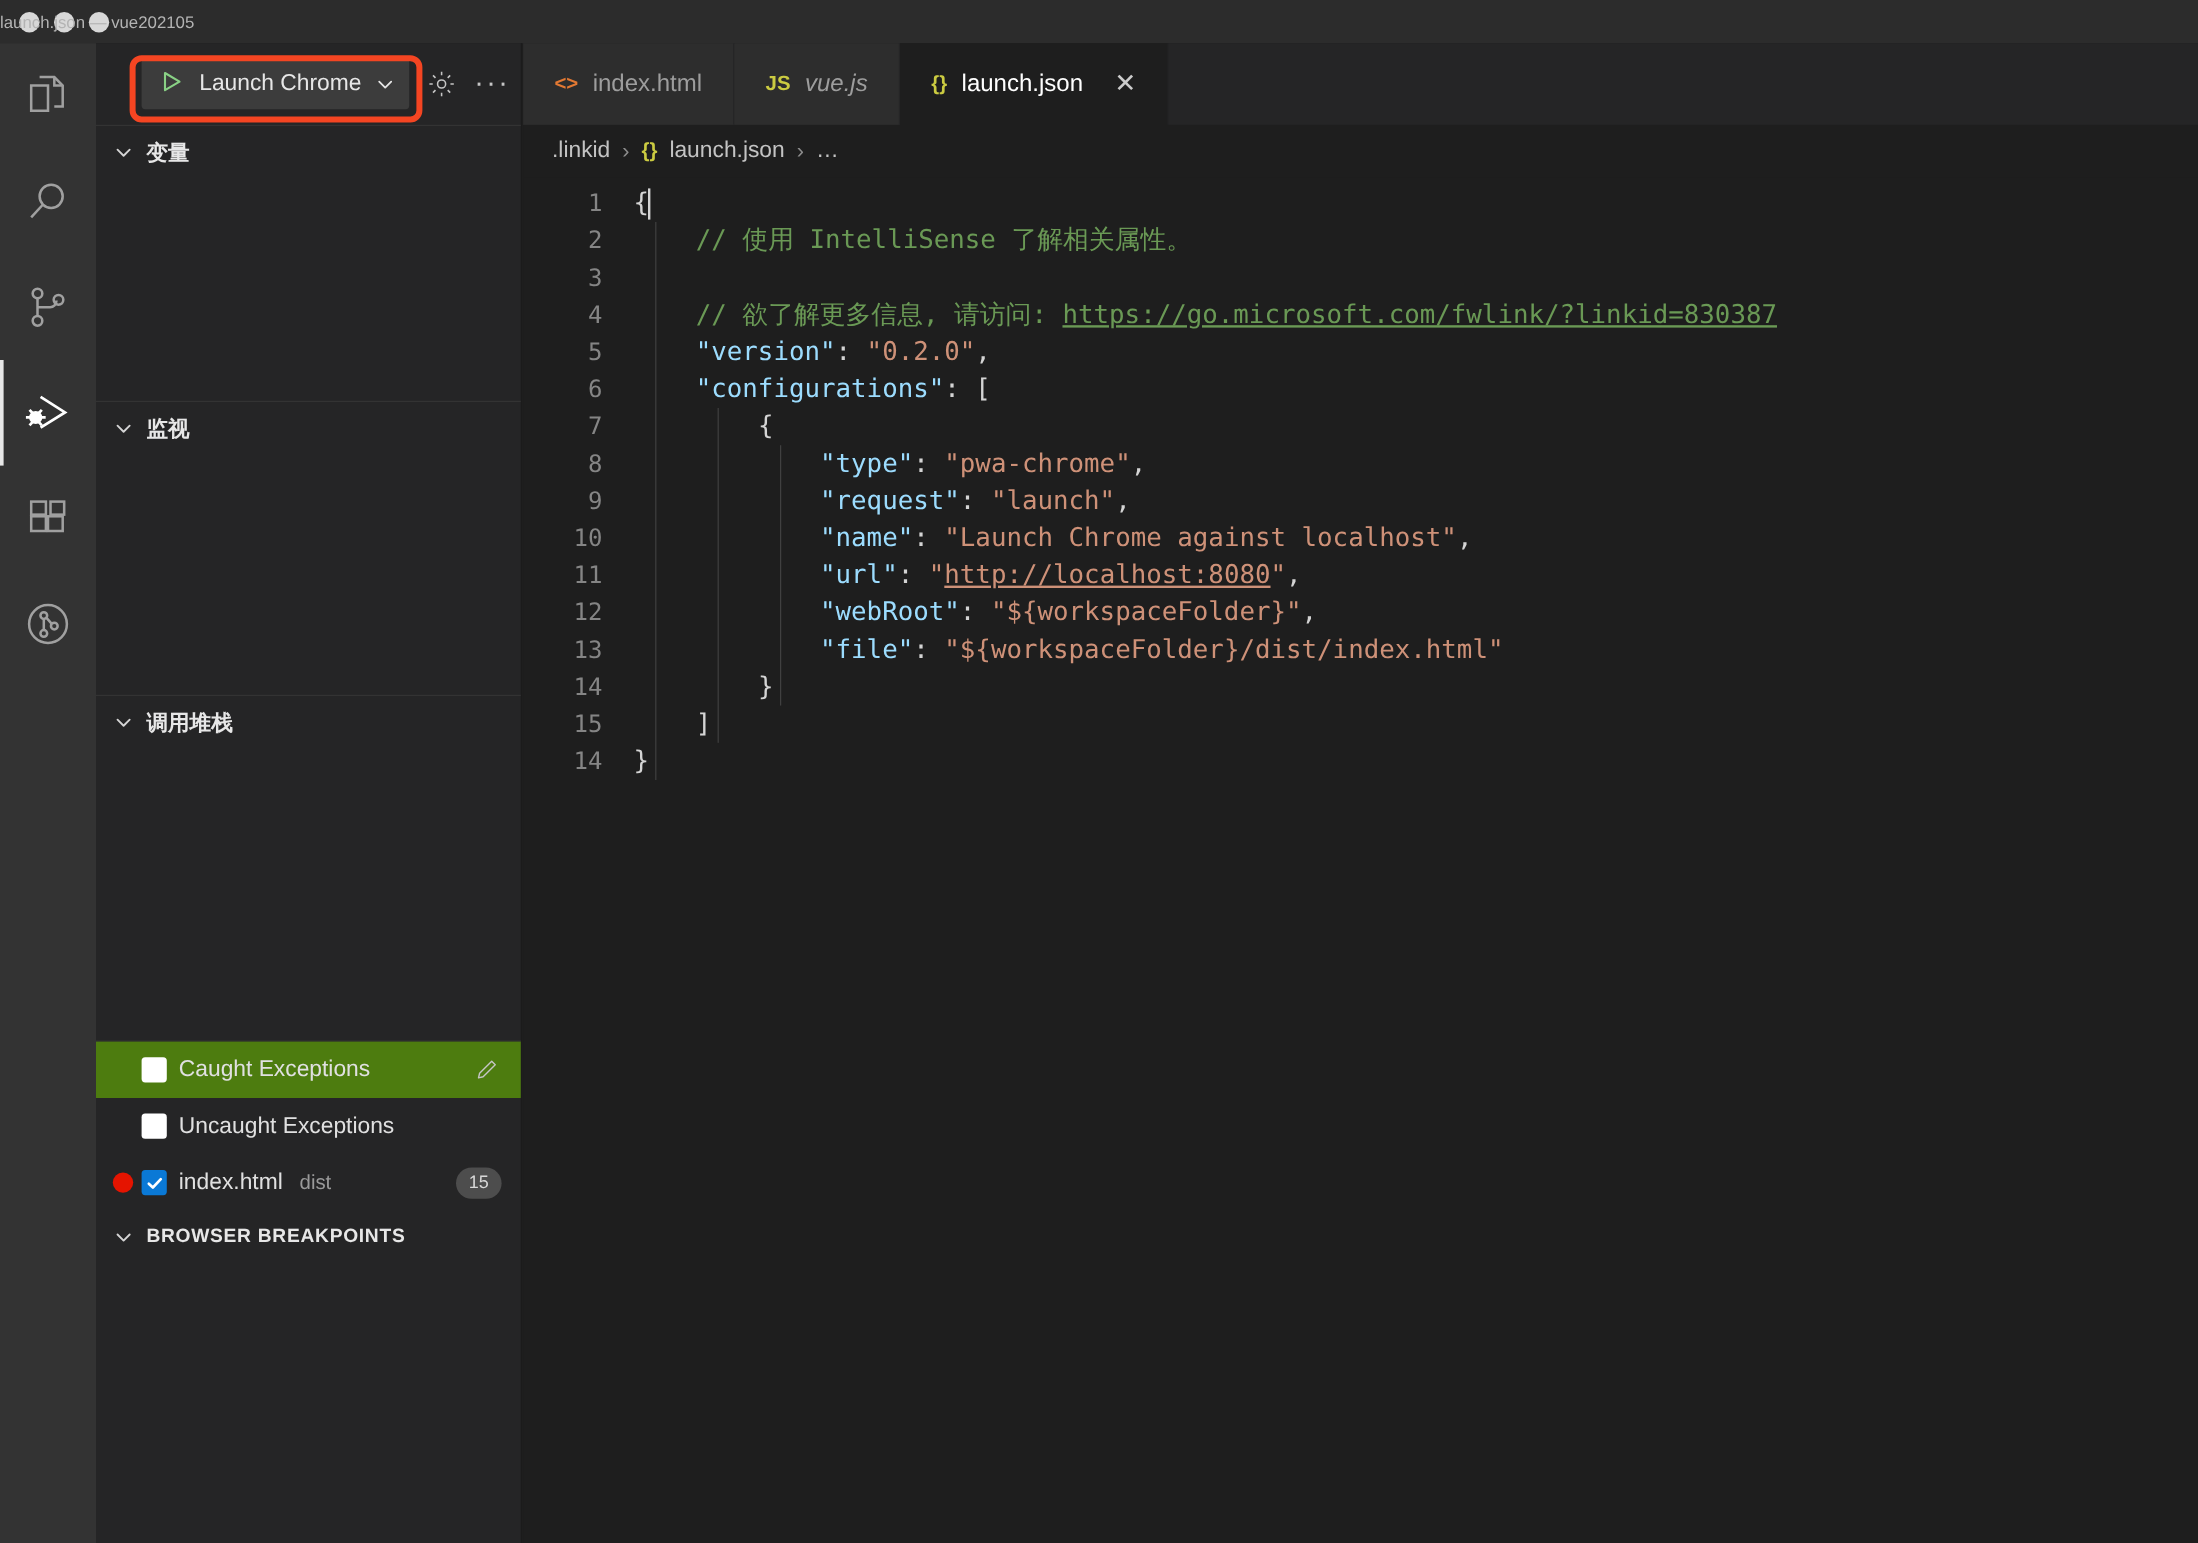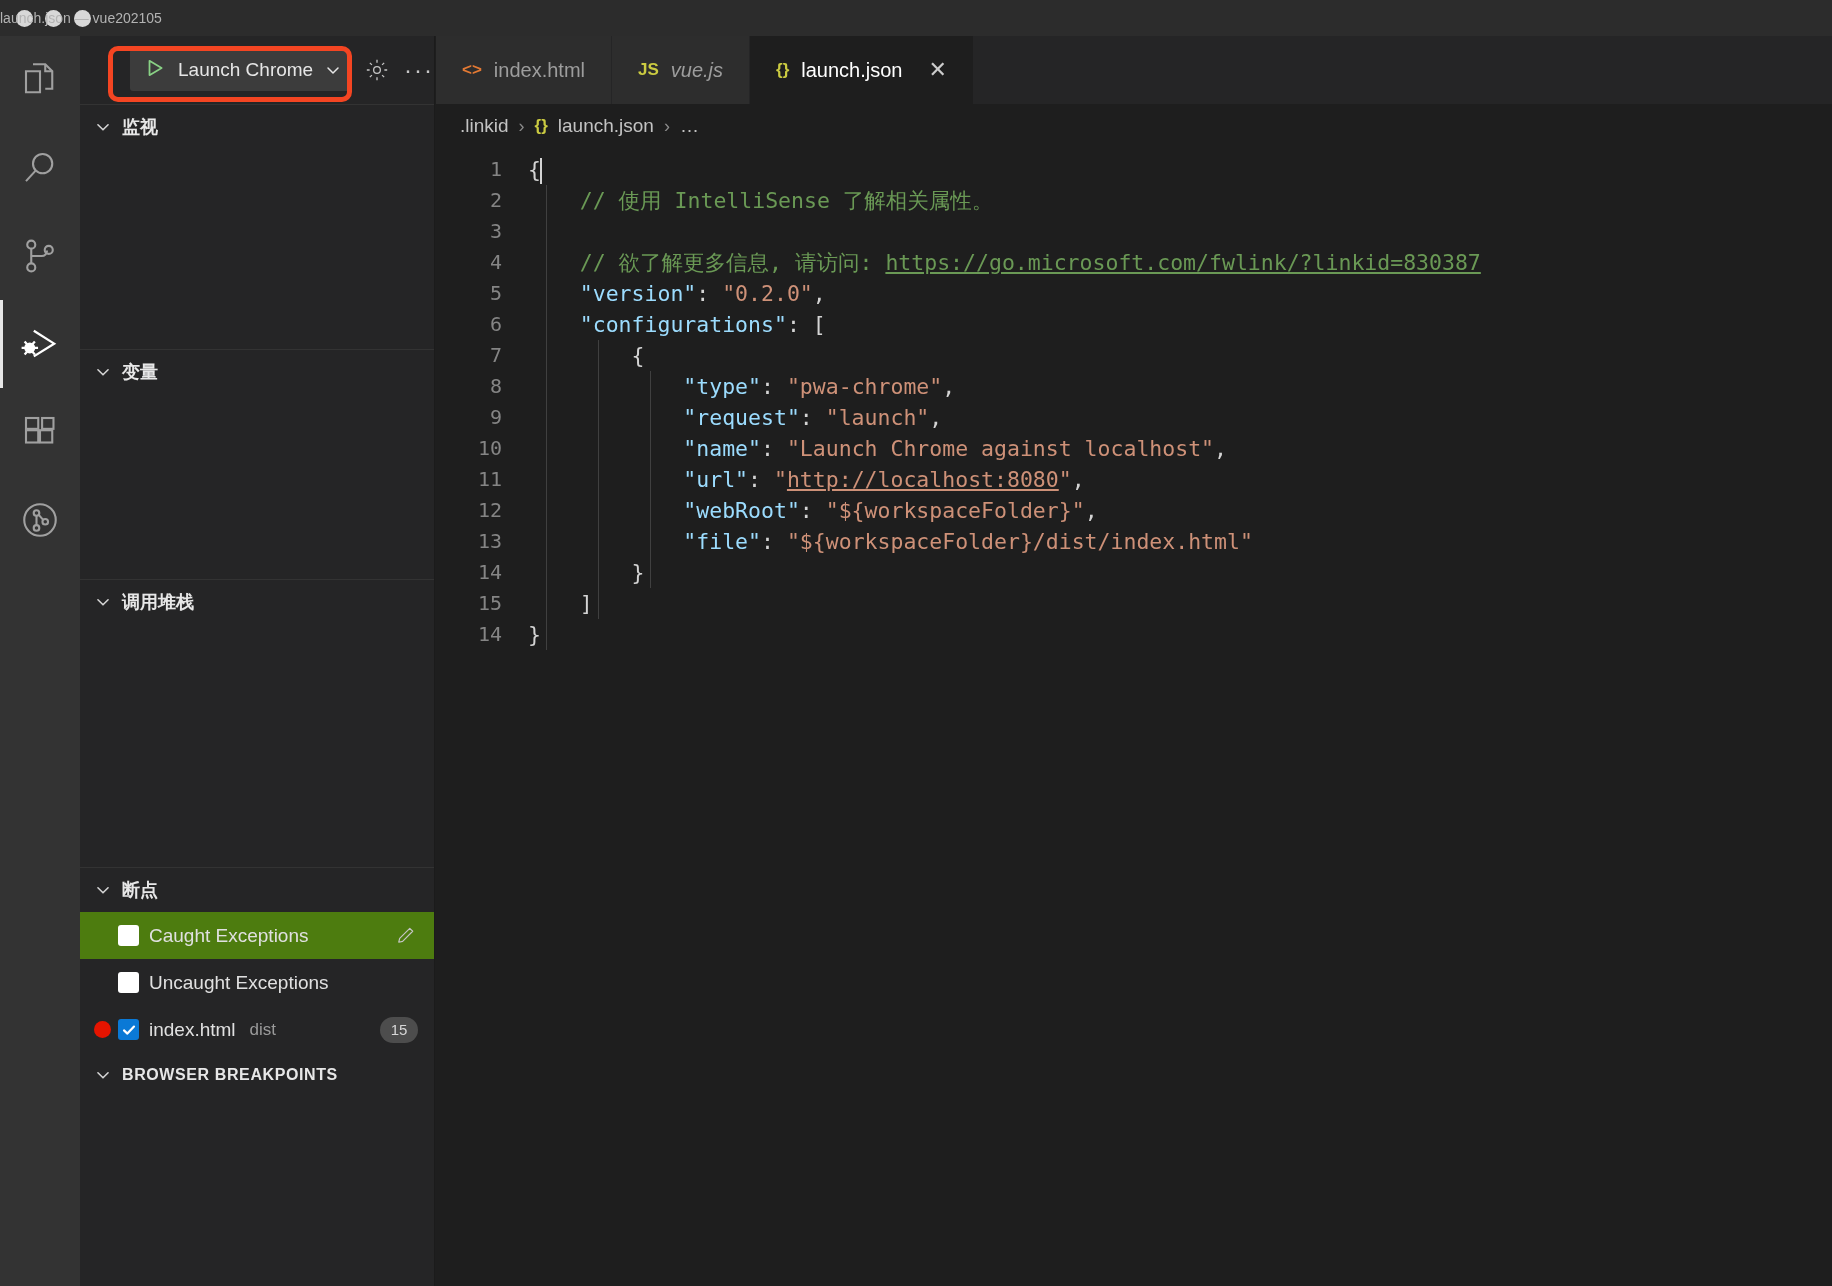--- a/index.html
+++ b/index.html
@@ -57,21 +57,21 @@
   
   .sidebar {
     position: absolute; left: 80px; top: 36px;
     width: 355px; height: 1250px;
     background: #252526;
     border-right: 1px solid #1b1b1b;
   }
   .debug-toolbar {
     height: 68px;
     display: flex; align-items: center;
-    padding-left: 50px;
+    padding-left: 38px;
     gap: 12px;
     position: relative;
   }
   .launch-select {
     display: flex; align-items: center; gap: 12px;
     background: #3c3c3c;
     height: 42px;
     padding: 0 12px 0 14px;
     border-radius: 3px;
     min-width: 196px;
@@ -343,65 +343,57 @@
       <div class="gear-btn">
         <svg width="26" height="26" viewBox="0 0 24 24" fill="none" stroke="#c5c5c5" stroke-width="1.2">
           <circle cx="12" cy="12" r="3.1"></circle>
           <path d="M12 2.6v2.6M12 18.8v2.6M2.6 12h2.6M18.8 12h2.6M5.4 5.4l1.9 1.9M16.7 16.7l1.9 1.9M18.6 5.4l-1.9 1.9M7.3 16.7l-1.9 1.9"></path>
         </svg>
       </div>
       <div class="more-btn">···</div>
       <div class="highlight-box"></div>
     </div>
 
+    <div class="section" style="height:230px;">
+      <div class="section-header">
+        <span class="tw">
+          <svg width="18" height="18" viewBox="0 0 16 16" fill="none" stroke="#d4d4d4" stroke-width="1.4" stroke-linecap="round" stroke-linejoin="round">
+              <path d="M3.5 6 L8 10.5 L12.5 6"></path>
+            </svg>
+        </span>
+        <span>变量</span>
+      </div>
+      <div class="section-body"></div>
+    </div>
+
     <div class="section" style="height:245px;">
       <div class="section-header">
         <span class="tw">
           <svg width="18" height="18" viewBox="0 0 16 16" fill="none" stroke="#d4d4d4" stroke-width="1.4" stroke-linecap="round" stroke-linejoin="round">
               <path d="M3.5 6 L8 10.5 L12.5 6"></path>
             </svg>
         </span>
         <span>监视</span>
       </div>
       <div class="section-body"></div>
     </div>
 
-    <div class="section" style="height:230px;">
-      <div class="section-header">
-        <span class="tw">
-          <svg width="18" height="18" viewBox="0 0 16 16" fill="none" stroke="#d4d4d4" stroke-width="1.4" stroke-linecap="round" stroke-linejoin="round">
-              <path d="M3.5 6 L8 10.5 L12.5 6"></path>
-            </svg>
-        </span>
-        <span>变量</span>
-      </div>
-      <div class="section-body"></div>
-    </div>
-
     <div class="section" style="height:288px;">
       <div class="section-header">
         <span class="tw">
           <svg width="18" height="18" viewBox="0 0 16 16" fill="none" stroke="#d4d4d4" stroke-width="1.4" stroke-linecap="round" stroke-linejoin="round">
               <path d="M3.5 6 L8 10.5 L12.5 6"></path>
             </svg>
         </span>
         <span>调用堆栈</span>
       </div>
       <div class="section-body"></div>
     </div>
 
     <div class="section">
-      <div class="section-header">
-        <span class="tw">
-          <svg width="18" height="18" viewBox="0 0 16 16" fill="none" stroke="#d4d4d4" stroke-width="1.4" stroke-linecap="round" stroke-linejoin="round">
-              <path d="M3.5 6 L8 10.5 L12.5 6"></path>
-            </svg>
-        </span>
-        <span>断点</span>
-      </div>
       <div class="section-body">
 
         <div class="bp-row selected">
           <span class="bp-dot empty"></span>
           <span class="cbox">
             
           </span>
           <span class="bp-name">Caught Exceptions</span>
           <span class="bp-edit">
             <svg width="22" height="22" viewBox="0 0 24 24" fill="none" stroke="#c5c5c5" stroke-width="1.3" stroke-linejoin="round">

